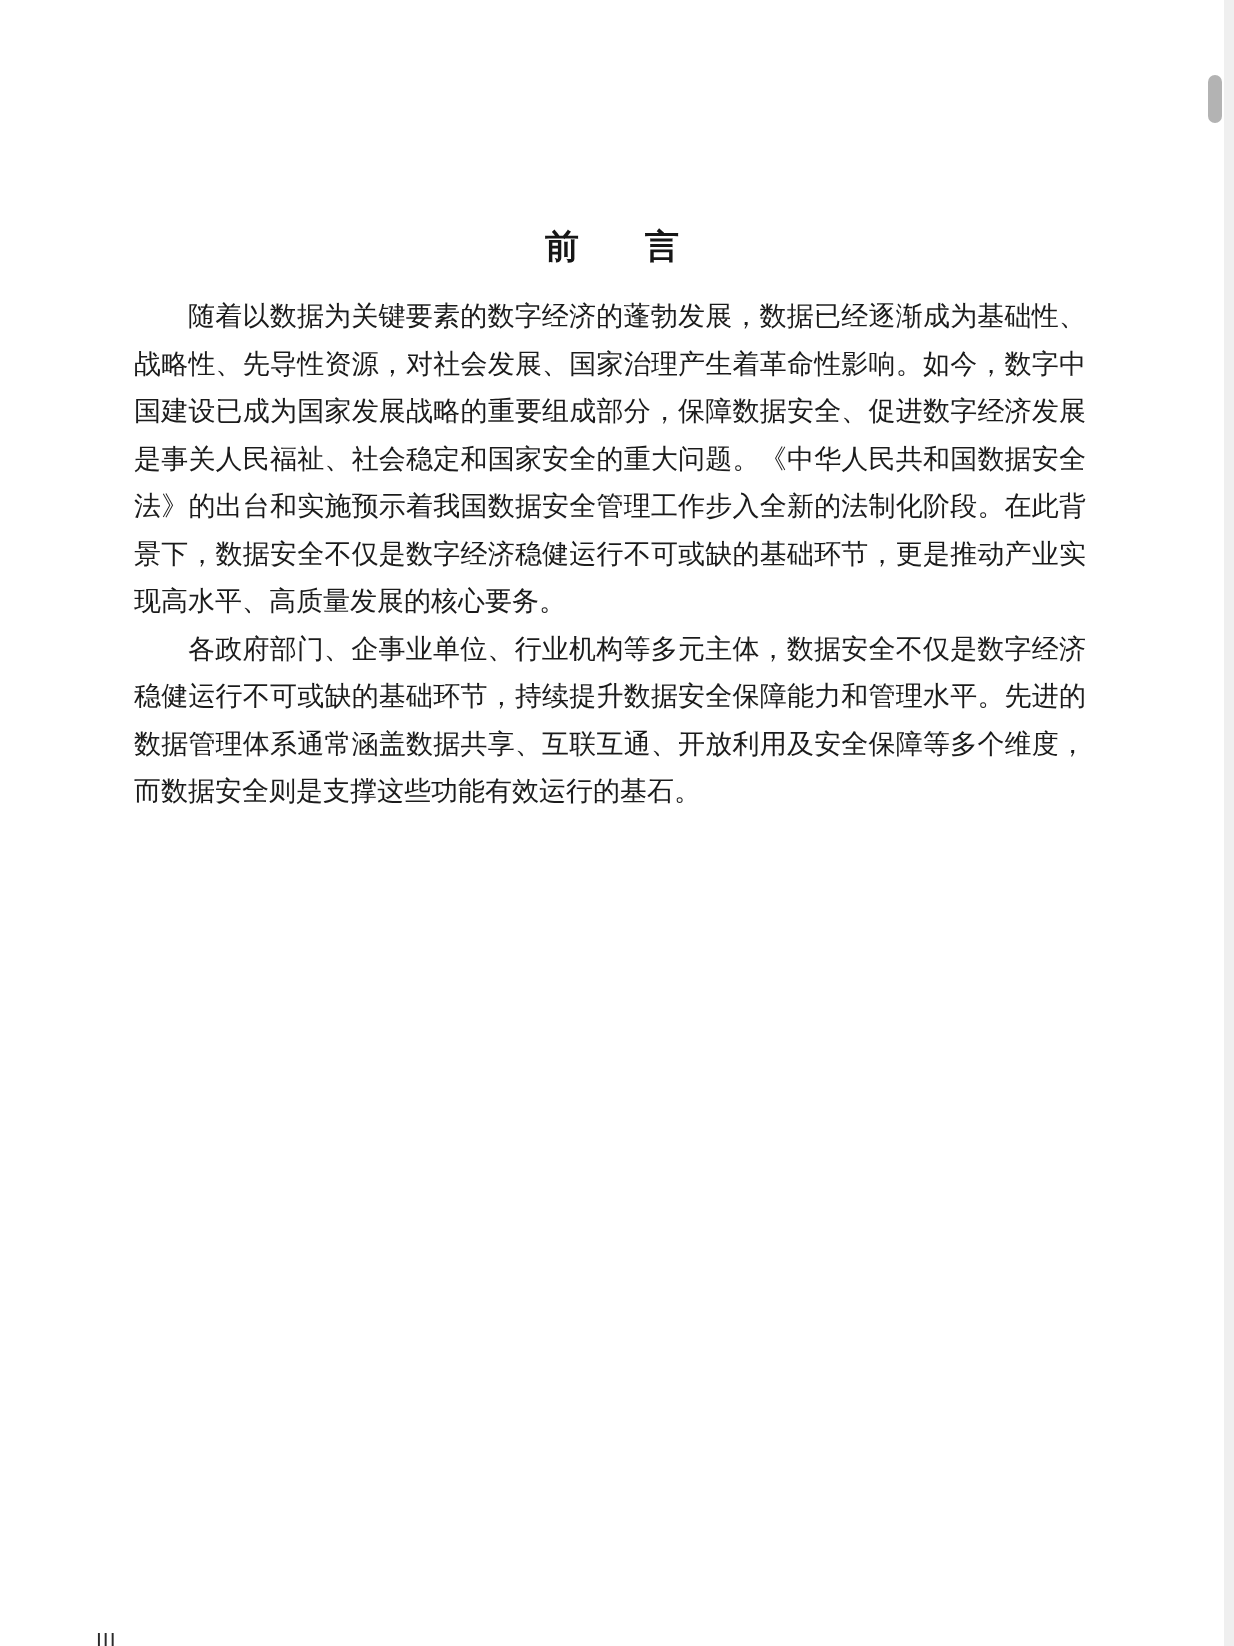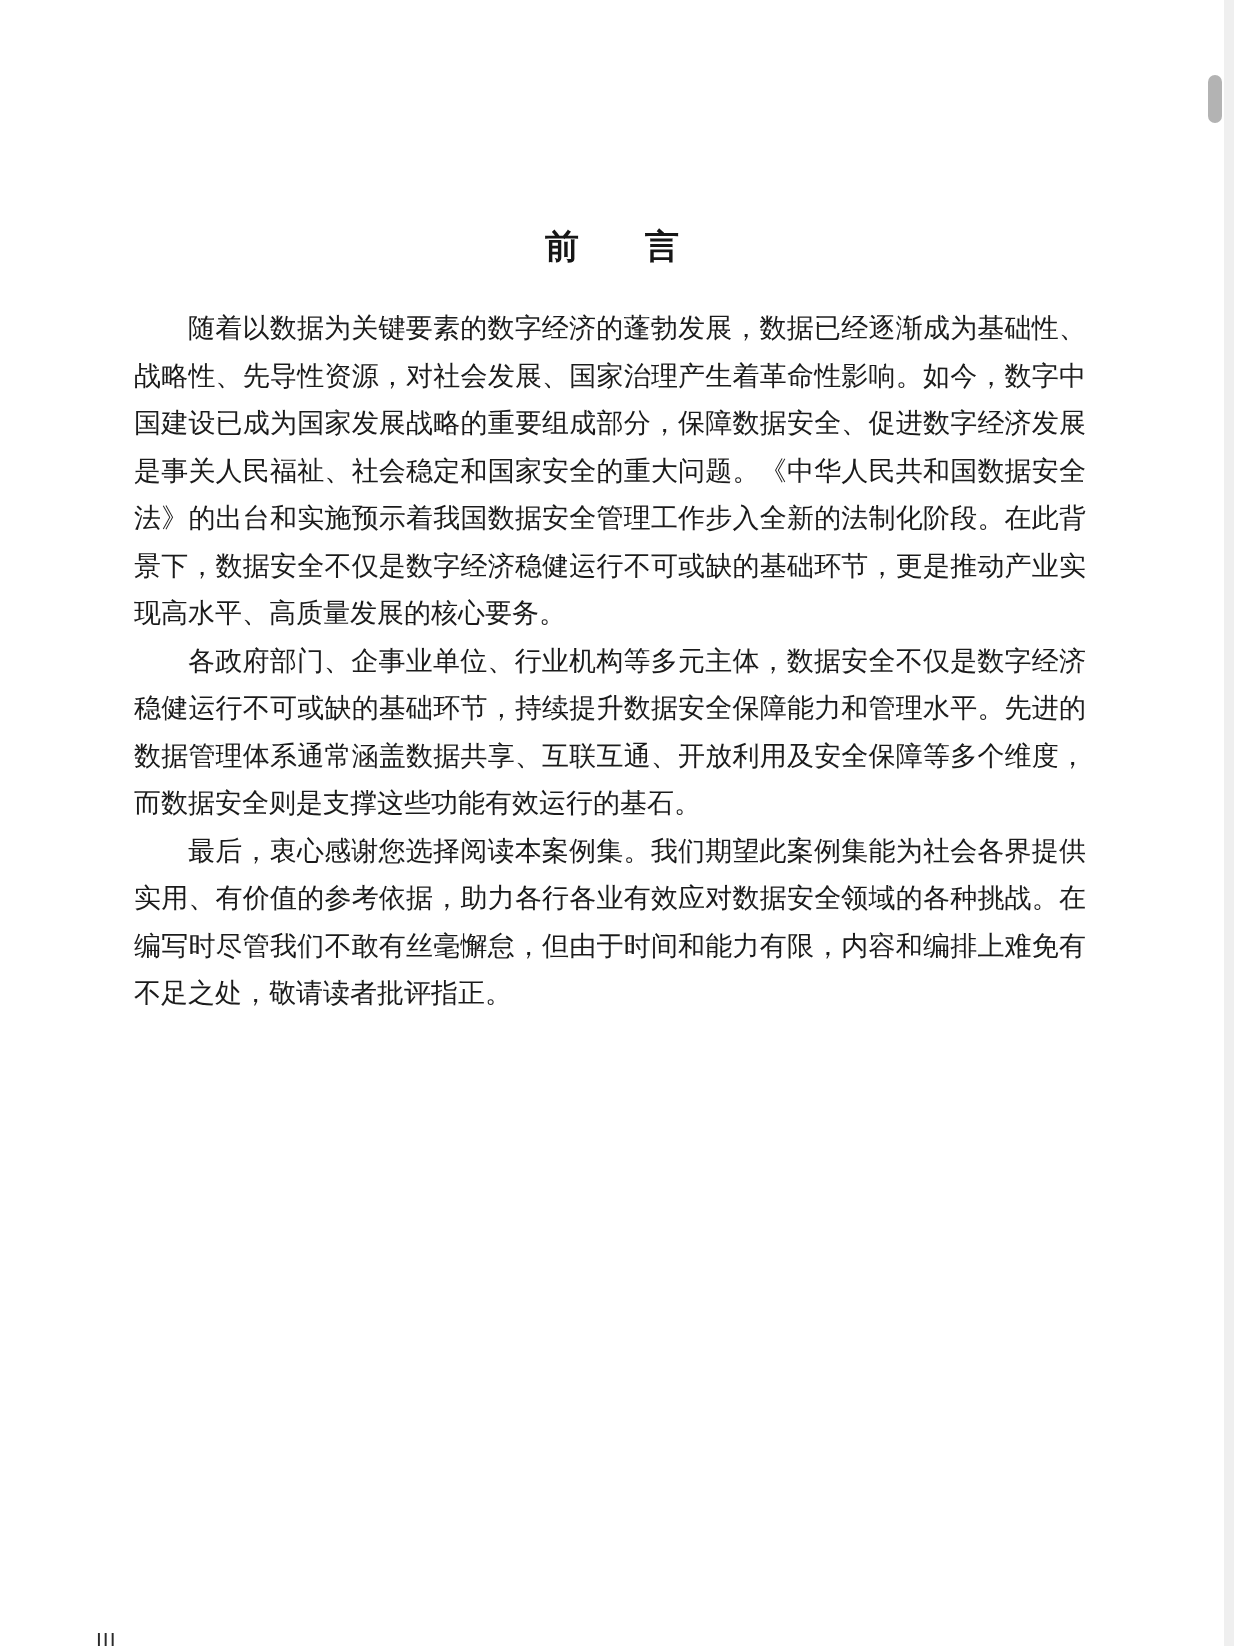--- a/index.html
+++ b/index.html
@@ -61,21 +61,21 @@
     align-items: center;
     gap: 66px;
     font-size: 34px;
     font-weight: bold;
     color: #161616;
     letter-spacing: 0;
   }
 
   .doc-body {
     position: absolute;
-    top: 304px;
+    top: 292px;
     left: 134px;
     width: 952px;
     font-size: 27px;
     line-height: 47.5px;
     color: #1b1b1b;
     text-align: justify;
     text-justify: inter-character;
   }
 
   .doc-body p {
@@ -102,21 +102,20 @@
   <div class="doc-page">
 
     <div class="doc-title">
       <span>前</span>
       <span>言</span>
     </div>
 
     <div class="doc-body">
       <p>随着以数据为关键要素的数字经济的蓬勃发展，数据已经逐渐成为基础性、战略性、先导性资源，对社会发展、国家治理产生着革命性影响。如今，数字中国建设已成为国家发展战略的重要组成部分，保障数据安全、促进数字经济发展是事关人民福祉、社会稳定和国家安全的重大问题。《中华人民共和国数据安全法》的出台和实施预示着我国数据安全管理工作步入全新的法制化阶段。在此背景下，数据安全不仅是数字经济稳健运行不可或缺的基础环节，更是推动产业实现高水平、高质量发展的核心要务。</p>
       <p>各政府部门、企事业单位、行业机构等多元主体，数据安全不仅是数字经济稳健运行不可或缺的基础环节，持续提升数据安全保障能力和管理水平。先进的数据管理体系通常涵盖数据共享、互联互通、开放利用及安全保障等多个维度，而数据安全则是支撑这些功能有效运行的基石。</p>
-      <p>最后，衷心感谢您选择阅读本案例集。我们期望此案例集能为社会各界提供实用、有价值的参考依据，助力各行各业有效应对数据安全领域的各种挑战。在编写时尽管我们不敢有丝毫懈怠，但由于时间和能力有限，内容和编排上难免有不足之处，敬请读者批评指正。</p>
     </div>
 
     <div class="page-number">III</div>
 
   </div>
 
   <div class="scroll-gutter"></div>
   <div class="scroll-thumb"></div>
 
 </div>

